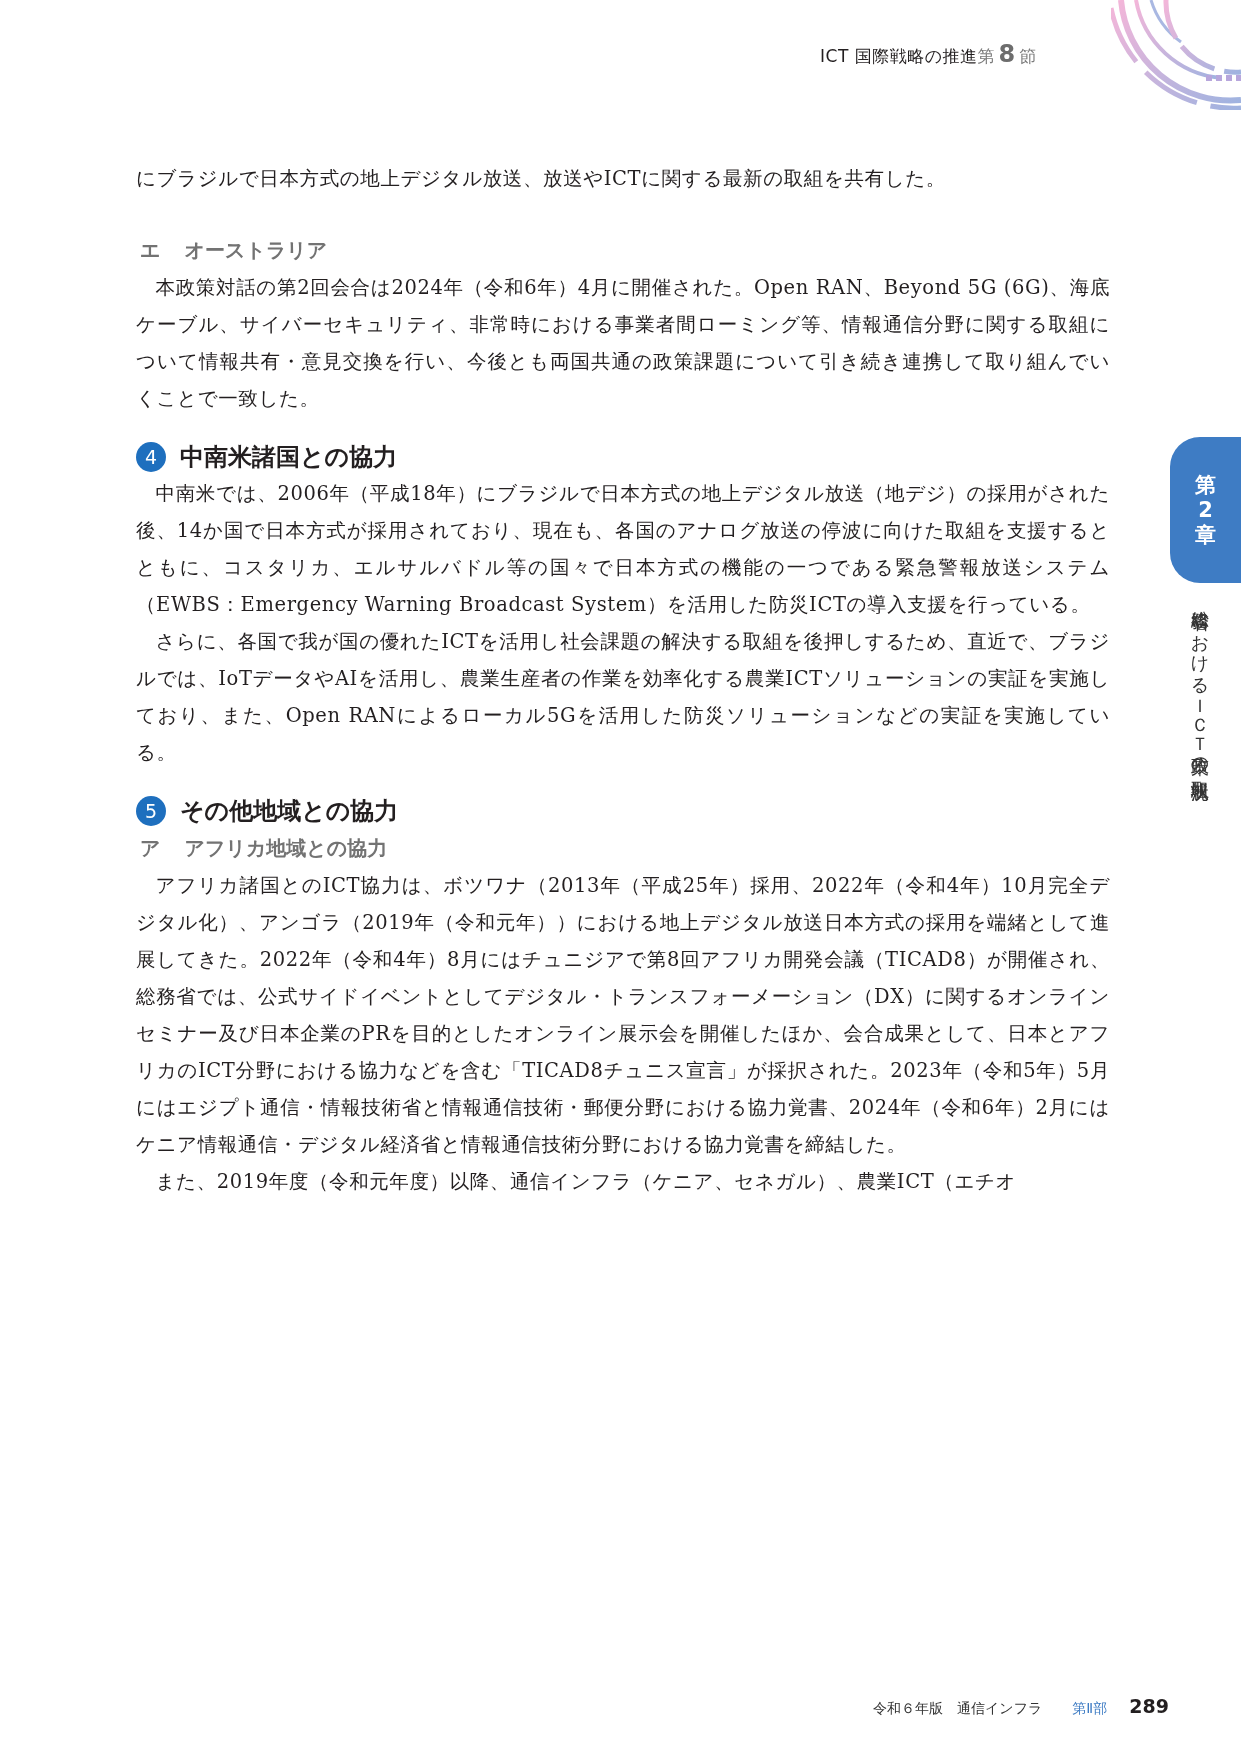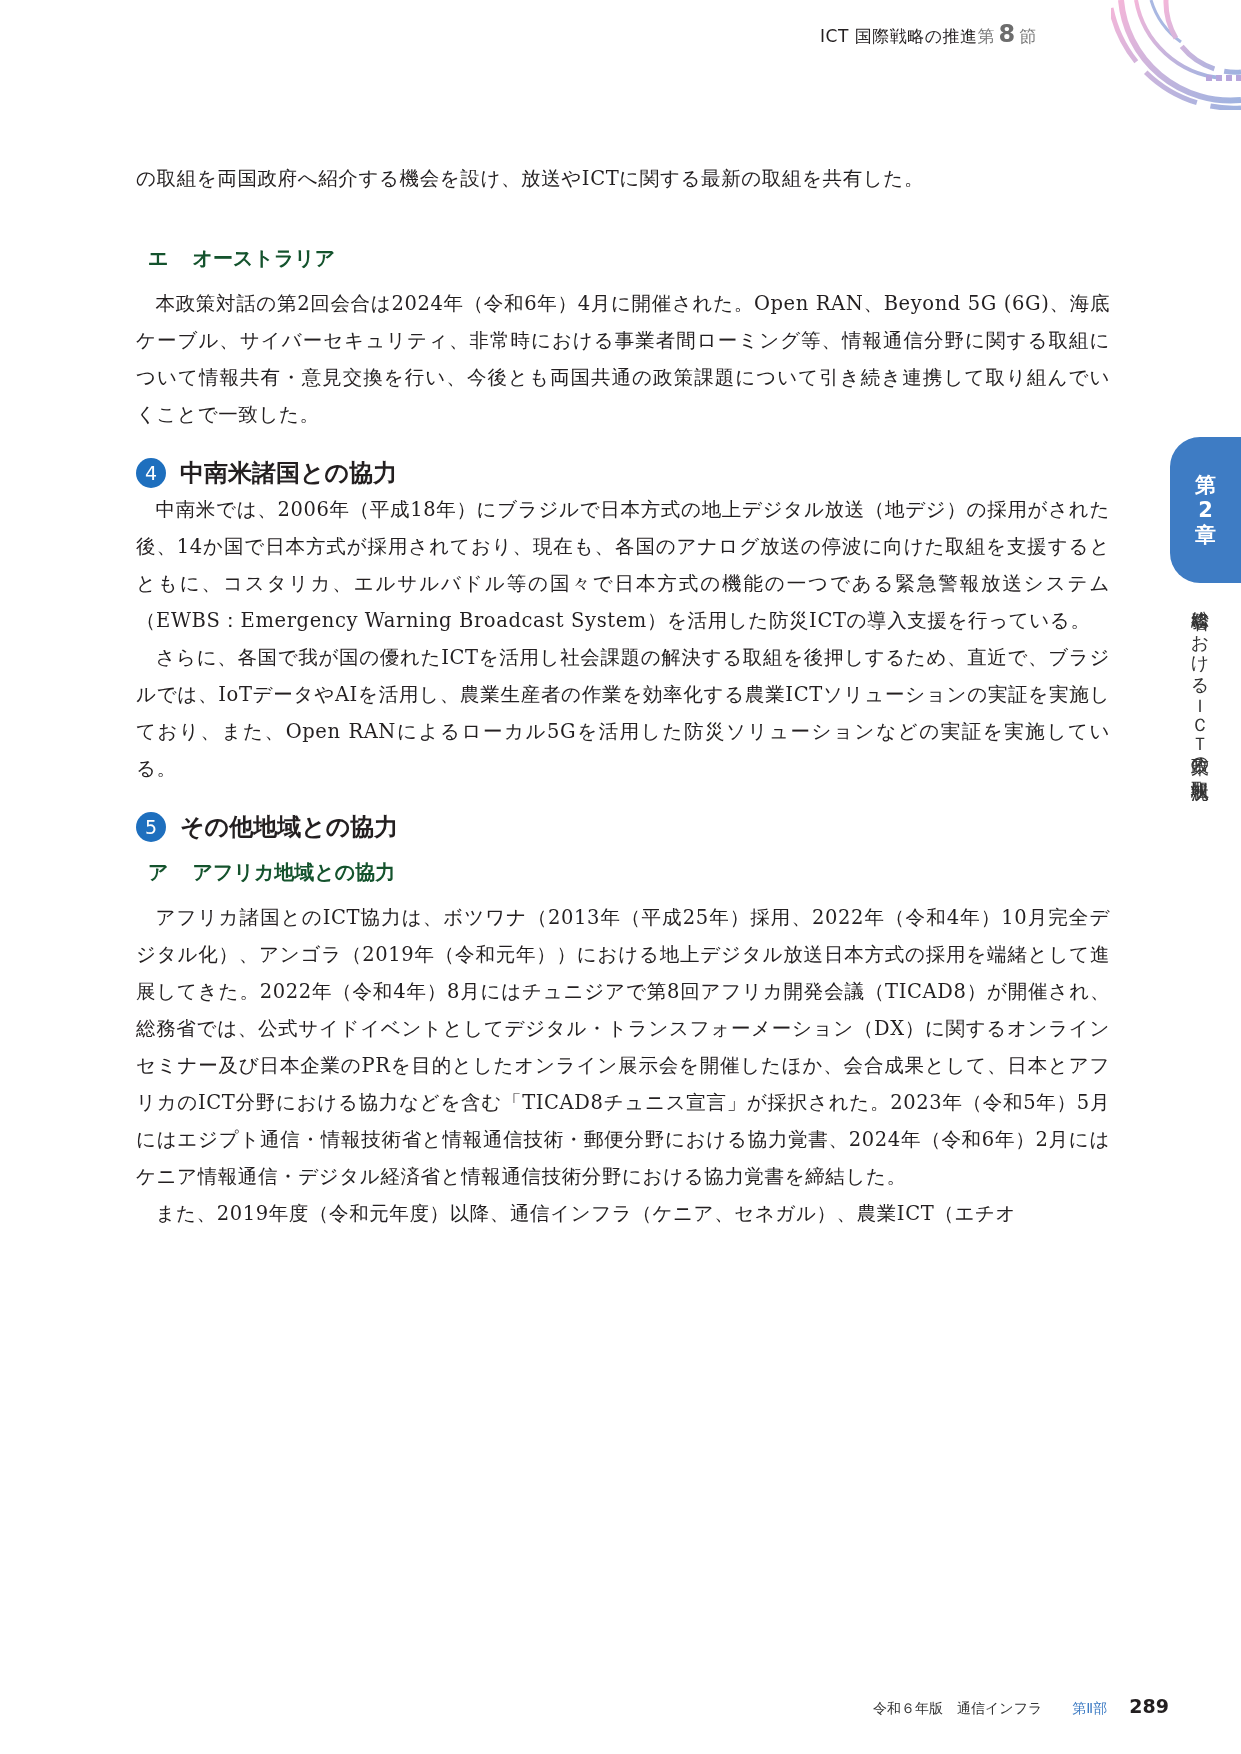--- a/index.html
+++ b/index.html
@@ -2,21 +2,21 @@
 <html><head>
   <meta charset="utf-8">
   <style>
     html, body { margin: 0; padding: 0; }
     body {
       width: 1241px; height: 1754px; position: relative; overflow: hidden;
       background: #ffffff; color: #231f20;
       font-family: "DejaVu Serif", "Liberation Serif", serif;
     }
     .header {
-      position: absolute; top: 20px; left: 820px; height: 30px;
+      position: absolute; top: 40px; left: 820px; height: 30px;
       display: flex; align-items: baseline;
       font-family: "DejaVu Sans", "Liberation Sans", sans-serif;
     }
     .header .sec-title { font-size: 17px; color: #231f20; letter-spacing: 0.5px; }
     .header .sec-no { font-size: 17px; color: #7a7a7a; }
     .header .sec-no b { font-size: 24px; font-weight: bold; color: #6d6d6d; margin: 0 4px; }
     .deco { position: absolute; top: 0; right: 0; width: 130px; height: 110px; }
 
     .chapter-tab {
       position: absolute; left: 1170px; top: 437px; width: 71px; height: 146px;
@@ -33,22 +33,22 @@
     }
 
     .content { position: absolute; left: 136px; top: 160px; width: 974px; }
     p.body {
       margin: 0; font-size: 19.5px; line-height: 37px; text-align: justify;
       letter-spacing: 0.6px; color: #231f20;
     }
     p.indent { text-indent: 1em; }
     .sub-head {
       font-family: "DejaVu Sans", "Liberation Sans", sans-serif;
-      color: #14532d; font-weight: bold; font-size: 20px; line-height: 30px;
-      margin: 12px;
+      color: #737373; font-weight: bold; font-size: 20px; line-height: 30px;
+      margin: 4px;
     }
     .sub-head .mark { margin-right: 24px; }
     .sec-head {
       display: flex; align-items: center;
       font-family: "DejaVu Sans", "Liberation Sans", sans-serif;
       font-weight: bold; font-size: 24px; color: #231f20; line-height: 36px;
     }
     .num-badge {
       width: 30px; height: 30px; border-radius: 50%; background: #1e6fbe; color: #fff;
       font-size: 19px; display: inline-flex; align-items: center; justify-content: center;
@@ -87,21 +87,21 @@
 </svg>
 
 <div class="chapter-tab">
   <span>第</span>
   <span>2</span>
   <span>章</span>
 </div>
 <div class="chapter-vertical">総務省におけるＩＣＴ政策の取組状況</div>
 
 <div class="content">
-  <p class="body">の取組を両国政府へ紹介する機会を設け、放送やICTに関する最新の取組を共有した。</p>
+  <p class="body">にブラジルで日本方式の地上デジタル放送、放送やICTに関する最新の取組を共有した。</p>
 
   <div style="height:34px"></div>
   <p class="sub-head"><span class="mark">エ</span><span>オーストラリア</span></p>
   <p class="body indent">本政策対話の第2回会合は2024年（令和6年）4月に開催された。Open RAN、Beyond 5G (6G)、海底ケーブル、サイバーセキュリティ、非常時における事業者間ローミング等、情報通信分野に関する取組について情報共有・意見交換を行い、今後とも両国共通の政策課題について引き続き連携して取り組んでいくことで一致した。</p>
 
   <div style="height:22px"></div>
   <div class="sec-head">
     <span class="num-badge">4</span>
     <span>中南米諸国との協力</span>
   </div>

